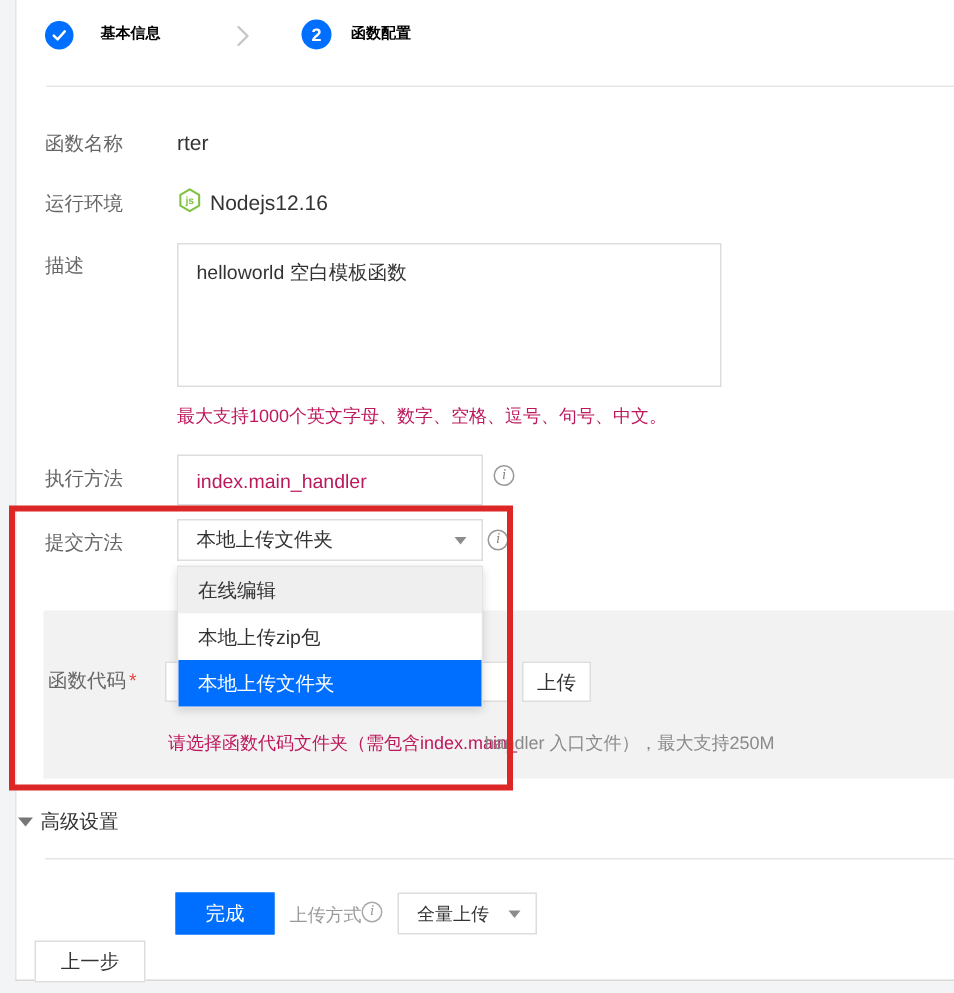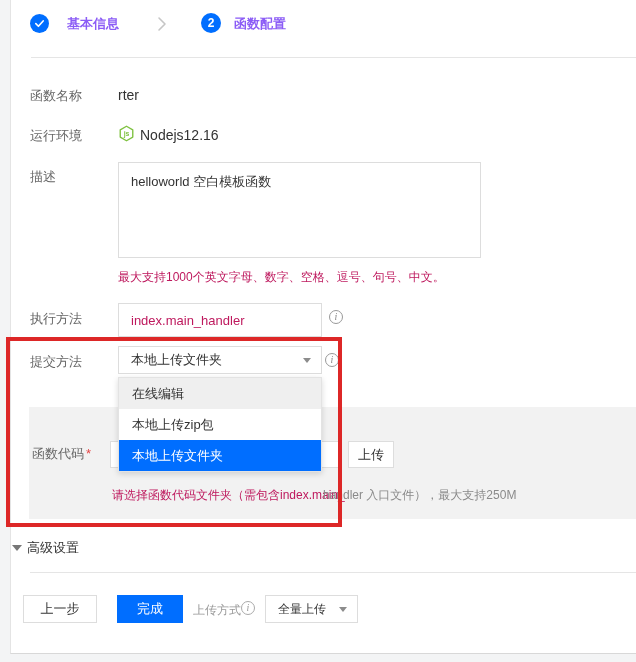--- a/index.html
+++ b/index.html
@@ -18,21 +18,21 @@
     border-bottom:1px solid #d8d8d8;
   }
   .abs { position:absolute; }
 
   
   .step-circle {
     position:absolute; width:19px; height:19px; border-radius:50%;
     background:#006eff; color:#fff; display:flex; align-items:center; justify-content:center;
     font-size:12px; font-weight:bold;
   }
-  .step-label { position:absolute; font-size:13px; font-weight:bold; color:#8b5cf6;font-family:Liberation Serif, serif; }
+  .step-label { position:absolute; font-size:10px; font-weight:bold; color:#000000;font-family:Liberation Serif, serif; }
   .hdr-divider { position:absolute; left:30px; top:57px; width:606px; height:1px; background:#e5e5e5; }
 
   
   .f-label { position:absolute; font-size:13px; color:#666; }
   .f-value { position:absolute; font-size:14px; color:#333; }
   .hint { position:absolute; font-size:12px; color:#be185d; white-space:nowrap; }
 
   .textarea {
     position:absolute; left:118px; top:162px; width:363px; height:96px;
     border:1px solid #ddd; background:#fff; font-size:13px; color:#333;
@@ -99,21 +99,21 @@
     width:0; height:0; border-left:5px solid transparent; border-right:5px solid transparent;
     border-top:6px solid #777; cursor:pointer;
   }
   .adv-label { position:absolute; left:27px; top:539px; font-size:13px; color:#333; cursor:pointer; }
   .foot-divider { position:absolute; left:30px; top:572px; width:606px; height:1px; background:#e5e5e5; }
 
   .btn {
     position:absolute; height:28px; display:flex; align-items:center; justify-content:center;
     font-size:13px; cursor:pointer; font-family:"Liberation Sans","DejaVu Sans",sans-serif;
   }
-  .btn-plain { background:#fff; border:1px solid #ddd; color:#333; }
+  .btn-plain { background:#fff; border:1px solid #ddd; color:#333;margin-top:32px; }
   .btn-primary { background:#006eff; border:1px solid #006eff; color:#fff; }
   .upload-mode-label { position:absolute; left:193px; top:602px; font-size:12px; color:#999; }
 
   svg { display:block; }
 </style>
 </head>
 <body>
 
 <div class="card">
 

